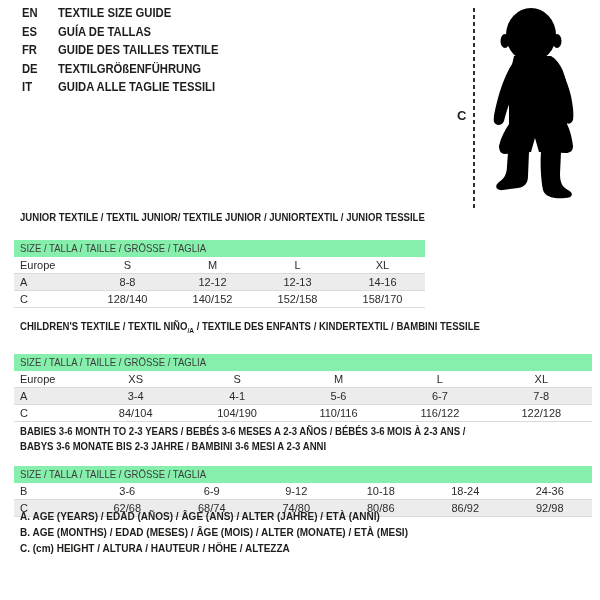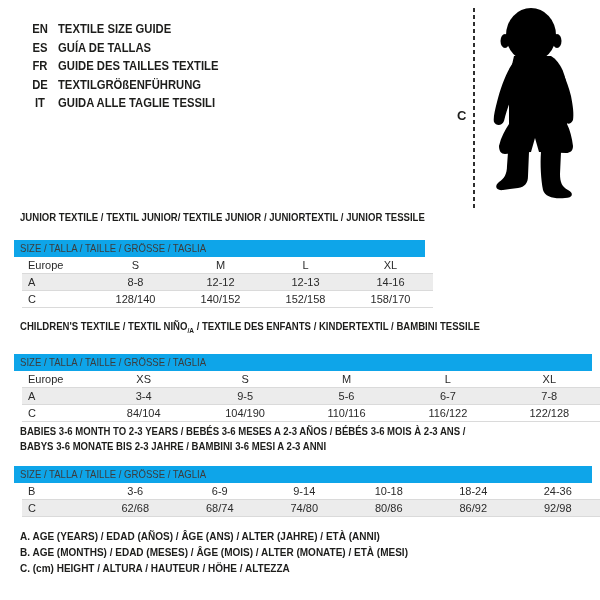--- a/index.html
+++ b/index.html
@@ -4,51 +4,51 @@
 <style>
   html,body { margin:0; padding:0; }
   body {
     width:600px; height:600px; position:relative; overflow:hidden;
     background:#ffffff; color:#1d1d1b;
     font-family:"Liberation Sans", sans-serif;
   }
   .condensed { display:inline-block; transform:scaleX(0.87); transform-origin:0 50%; white-space:nowrap; }
 
   
-  .languages { position:absolute; left:22px; top:20px;text-align:center; }
+  .languages { position:absolute; left:22px; top:4px; }
   .lang-row { display:flex; line-height:18.5px; font-size:12.5px; font-weight:700;
               transform:scaleX(0.9); transform-origin:0 50%; white-space:nowrap; }
   .lang-code { width:40px; }
 
   
   .figure-line { position:absolute; left:473px; top:8px; width:2px; height:202px;
     background:repeating-linear-gradient(to bottom,#2e2e2e 0 4px, transparent 4px 7px); }
   .figure-label { position:absolute; left:457px; top:108px; font-size:13px; font-weight:700; }
   .silhouette { position:absolute; left:481px; top:5px; }
 
   
   .section { position:absolute; left:14px; }
   .sec1 { top:210px; width:411px; }
   .sec2 { top:319px; width:578px; }
   .sec3 { top:424px; width:578px; }
   .sec-title { font-size:11px; font-weight:700; line-height:15px; margin-left:6px;
                transform:scaleX(0.87); transform-origin:0 0; white-space:nowrap; }
   .sec-title sub { font-size:7.5px; }
-  .size-bar { background:#0ea5e9; color:#3c3c3c; height:17px; line-height:17px;
+  .size-bar { background:#86efac; color:#3c3c3c; height:17px; line-height:17px;
               font-size:11px; padding-left:6px; overflow:hidden; }
   .sec1 .size-bar { margin-top:15px; }
   .sec2 .size-bar { margin-top:16px; }
   .sec3 .size-bar { margin-top:12px; }
-  table { width:100%; border-collapse:collapse; table-layout:fixed; font-size:11px;margin-left:8px; }
+  table { width:100%; border-collapse:collapse; table-layout:fixed; font-size:11px; }
   td { height:16px; text-align:center; padding:0; border-bottom:1px solid #dadada; color:#2a2a2a; }
   td.rowlabel { width:65px; text-align:left; padding-left:6px; }
   tr:nth-child(2) td { background:#ececec; }
 
   
-  .footnotes { position:absolute; left:20px; top:528px; font-size:11.5px; font-weight:700; line-height:16px; }
+  .footnotes { position:absolute; left:20px; top:508px; font-size:11.5px; font-weight:700; line-height:16px; }
   .footnote { transform:scaleX(0.87); transform-origin:0 50%; white-space:nowrap; }
 </style>
 </head>
 <body>
 
 <div>
 
   <div class="languages">
     <div class="lang-row">
       <span class="lang-code">EN</span>
@@ -131,21 +131,21 @@
             <td class="rowlabel">Europe</td>
             <td>XS</td>
             <td>S</td>
             <td>M</td>
             <td>L</td>
             <td>XL</td>
           </tr>
           <tr>
             <td class="rowlabel">A</td>
             <td>3-4</td>
-            <td>9-5</td>
+            <td>4-1</td>
             <td>5-6</td>
             <td>6-7</td>
             <td>7-8</td>
           </tr>
           <tr>
             <td class="rowlabel">C</td>
             <td>84/104</td>
             <td>104/190</td>
             <td>110/116</td>
             <td>116/122</td>
@@ -160,21 +160,21 @@
     <div class="sec-title">BABYS 3-6 MONATE BIS 2-3 JAHRE / BAMBINI 3-6 MESI A 2-3 ANNI</div>
     <div class="size-bar">
       <span class="condensed">SIZE / TALLA / TAILLE / GRÖSSE / TAGLIA</span>
     </div>
     <table>
       <tbody>
           <tr>
             <td class="rowlabel">B</td>
             <td>3-6</td>
             <td>6-9</td>
-            <td>9-14</td>
+            <td>9-12</td>
             <td>10-18</td>
             <td>18-24</td>
             <td>24-36</td>
           </tr>
           <tr>
             <td class="rowlabel">C</td>
             <td>62/68</td>
             <td>68/74</td>
             <td>74/80</td>
             <td>80/86</td>

